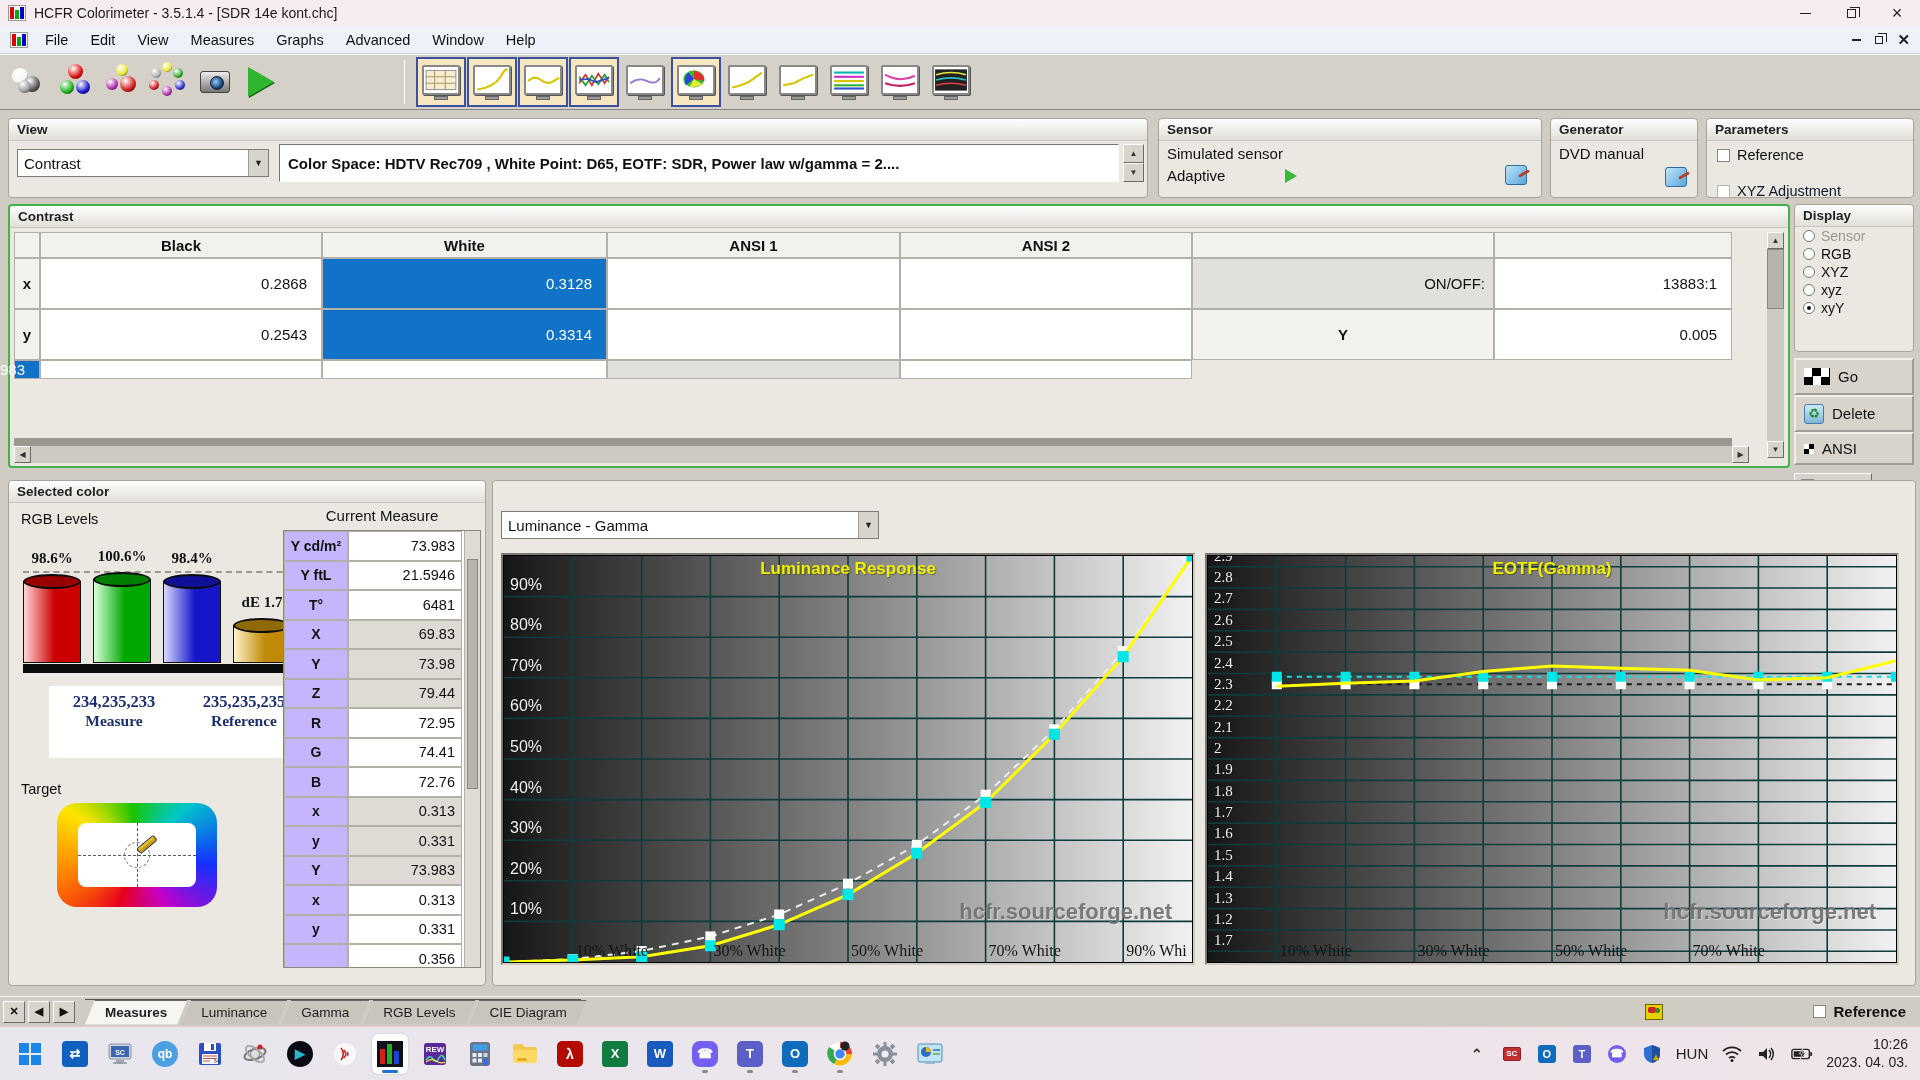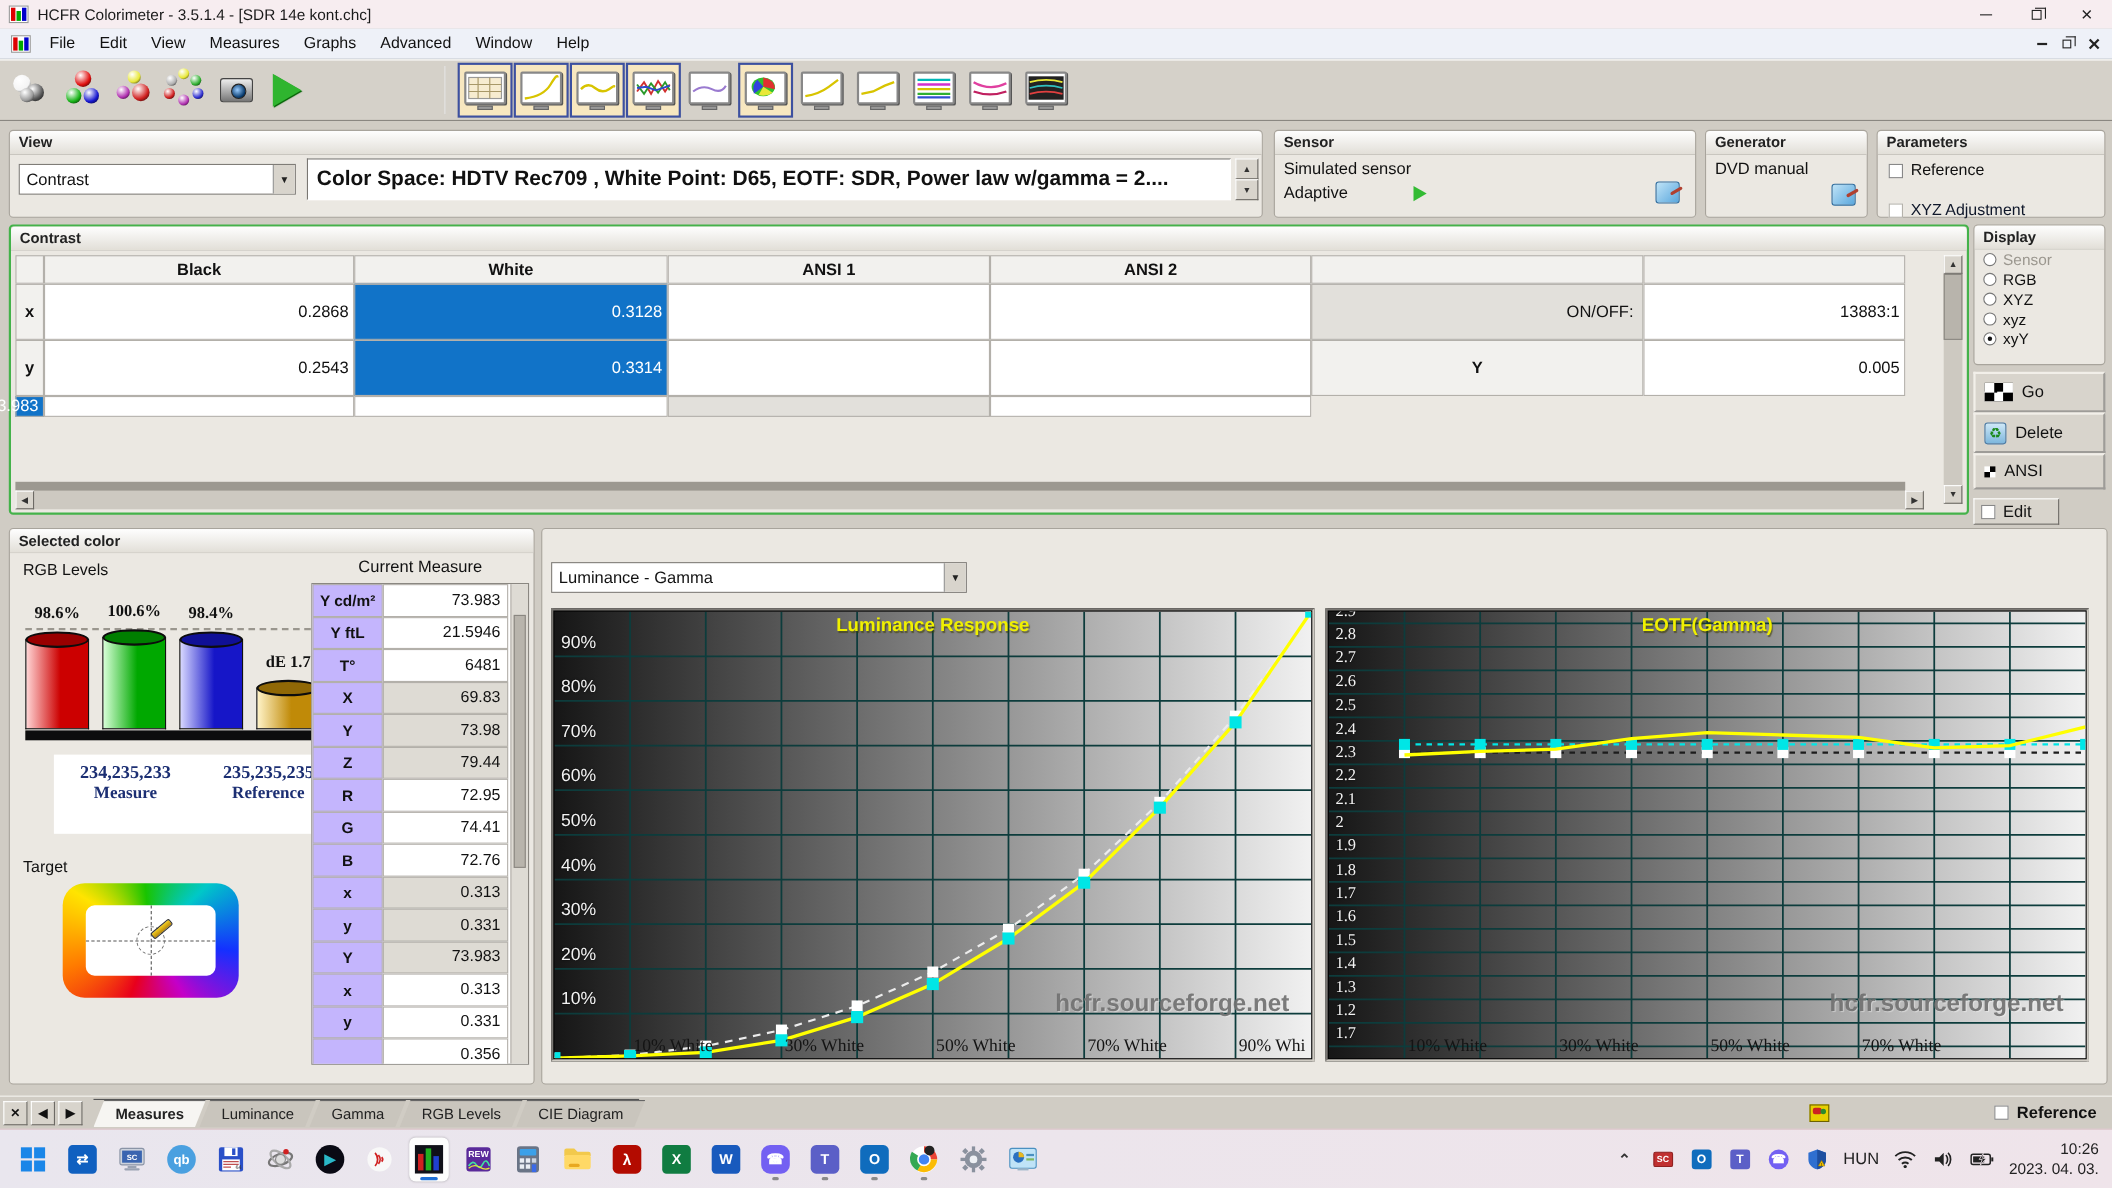--- a/index.html
+++ b/index.html
@@ -57,29 +57,29 @@
   .cfgicon { width:22px; height:20px; background:linear-gradient(135deg,#bfe3f7,#5aa7dd); border:1px solid #2e6da0; border-radius:3px; position:relative; }
   .cfgicon::after { content:""; position:absolute; right:-4px; top:6px; width:12px; height:3px; background:#b04030; transform:rotate(-30deg); border-radius:2px; }
   .play-sm { width:0; height:0; border-left:12px solid #33bb33; border-top:7px solid transparent; border-bottom:7px solid transparent; }
 
   
   #contrast-gb { left:8px; top:204px; width:1782px; height:264px; border:2px solid #44b24a; }
   #contrast-table { position:absolute; left:4px; top:26px; display:grid; grid-template-columns:26px 282px 285px 293px 292px 302px 238px; grid-auto-rows:auto; }
   .ct-cell { border:1px solid #b3b0aa; font-size:15px; display:flex; align-items:center; }
   .ct-head { background:#f2f1ee; font-weight:bold; justify-content:center; height:26px; }
   .ct-rowlab { background:#f2f1ee; font-weight:bold; justify-content:center; height:51px; }
-  .ct-val { background:#fff; justify-content:flex-end; padding-right:4px; }
+  .ct-val { background:#fff; justify-content:flex-end; padding-right:14px; }
   .ct-sel { background:#1173c8; color:#fff; }
   .ct-info { background:#e2e0db; justify-content:flex-end; padding-right:8px; }
   .ct-filler { position:absolute; left:4px; top:232px; width:1718px; height:20px; background:#9c9890; }
   .sb-btn { background:#d8d4cc; border:1px solid; border-color:#fff #6d6a65 #6d6a65 #fff; display:flex; align-items:center; justify-content:center; font-size:8px; color:#333; }
 
   
   #display-col { position:absolute; left:1794px; top:204px; width:120px; height:264px; }
-  #display-gb { position:relative; width:120px; height:128px; background:#ebe8e2; border:1px solid #a8a49c; border-radius:4px; }
+  #display-gb { position:relative; width:120px; height:148px; background:#ebe8e2; border:1px solid #a8a49c; border-radius:4px; }
   .disp-row { display:flex; align-items:center; gap:6px; padding:1px 0 1px 8px; font-size:14px; }
   .disp-row.disabled { color:#9b978f; }
   .dbtn { width:120px; height:37px; background:#d8d4cc; border:2px outset #f2efe9; display:flex; align-items:center; gap:8px; padding-left:8px; font-size:15px; }
   .checker { width:26px; height:17px; background:conic-gradient(#000 90deg,#fff 90deg 180deg,#000 180deg 270deg,#fff 270deg); background-size:17px 17px; }
   .checker.small { width:10px; height:10px; background-size:10px 10px; }
   .bin { width:20px; height:20px; background:linear-gradient(#cfe8f7,#7db7dd); border:1px solid #4a7ba6; border-radius:3px; color:#1c8a1c; font-size:13px; display:flex; align-items:center; justify-content:center; }
   .editbox { width:78px; height:24px; margin-top:8px; background:#d8d4cc; border:1px solid; border-color:#fff #6d6a65 #6d6a65 #fff; display:flex; align-items:center; gap:7px; padding-left:6px; font-size:15px; }
 
   
   #selcolor-gb { left:8px; top:480px; width:478px; height:506px; }
@@ -315,21 +315,21 @@
 </div>
 
 <div class="groupbox" id="view-gb" style="left:8px; top:118px; width:1140px; height:80px;">
   <div class="gb-caption">View</div>
   <div style="position:absolute; left:8px; top:30px; display:flex; gap:10px;">
     <div class="dropdown" style="width:252px; height:28px;">
       <span>Contrast</span>
       <span class="dd-btn">▼</span>
     </div>
     <div class="sunkenbox" style="width:840px; height:38px; margin-top:-5px; display:flex; align-items:center; padding:0 8px; overflow:hidden;">
-      <span style="font-weight:bold; font-size:19px; white-space:nowrap;">Color Space: HDTV Rec709 , White Point: D65, EOTF:  SDR, Power law w/gamma = 2....</span>
+      <span style="font-weight:bold; font-size:15px; white-space:nowrap;">Color Space: HDTV Rec709 , White Point: D65, EOTF:  SDR, Power law w/gamma = 2....</span>
     </div>
     <div style="display:flex; flex-direction:column; margin-left:-6px; margin-top:-5px;">
       <span class="sb-btn" style="width:21px;height:19px;">▲</span>
       <span class="sb-btn" style="width:21px;height:19px;">▼</span>
     </div>
   </div>
 </div>
 
 <div class="groupbox" style="left:1158px; top:118px; width:384px; height:80px;">
   <div class="gb-caption">Sensor</div>

